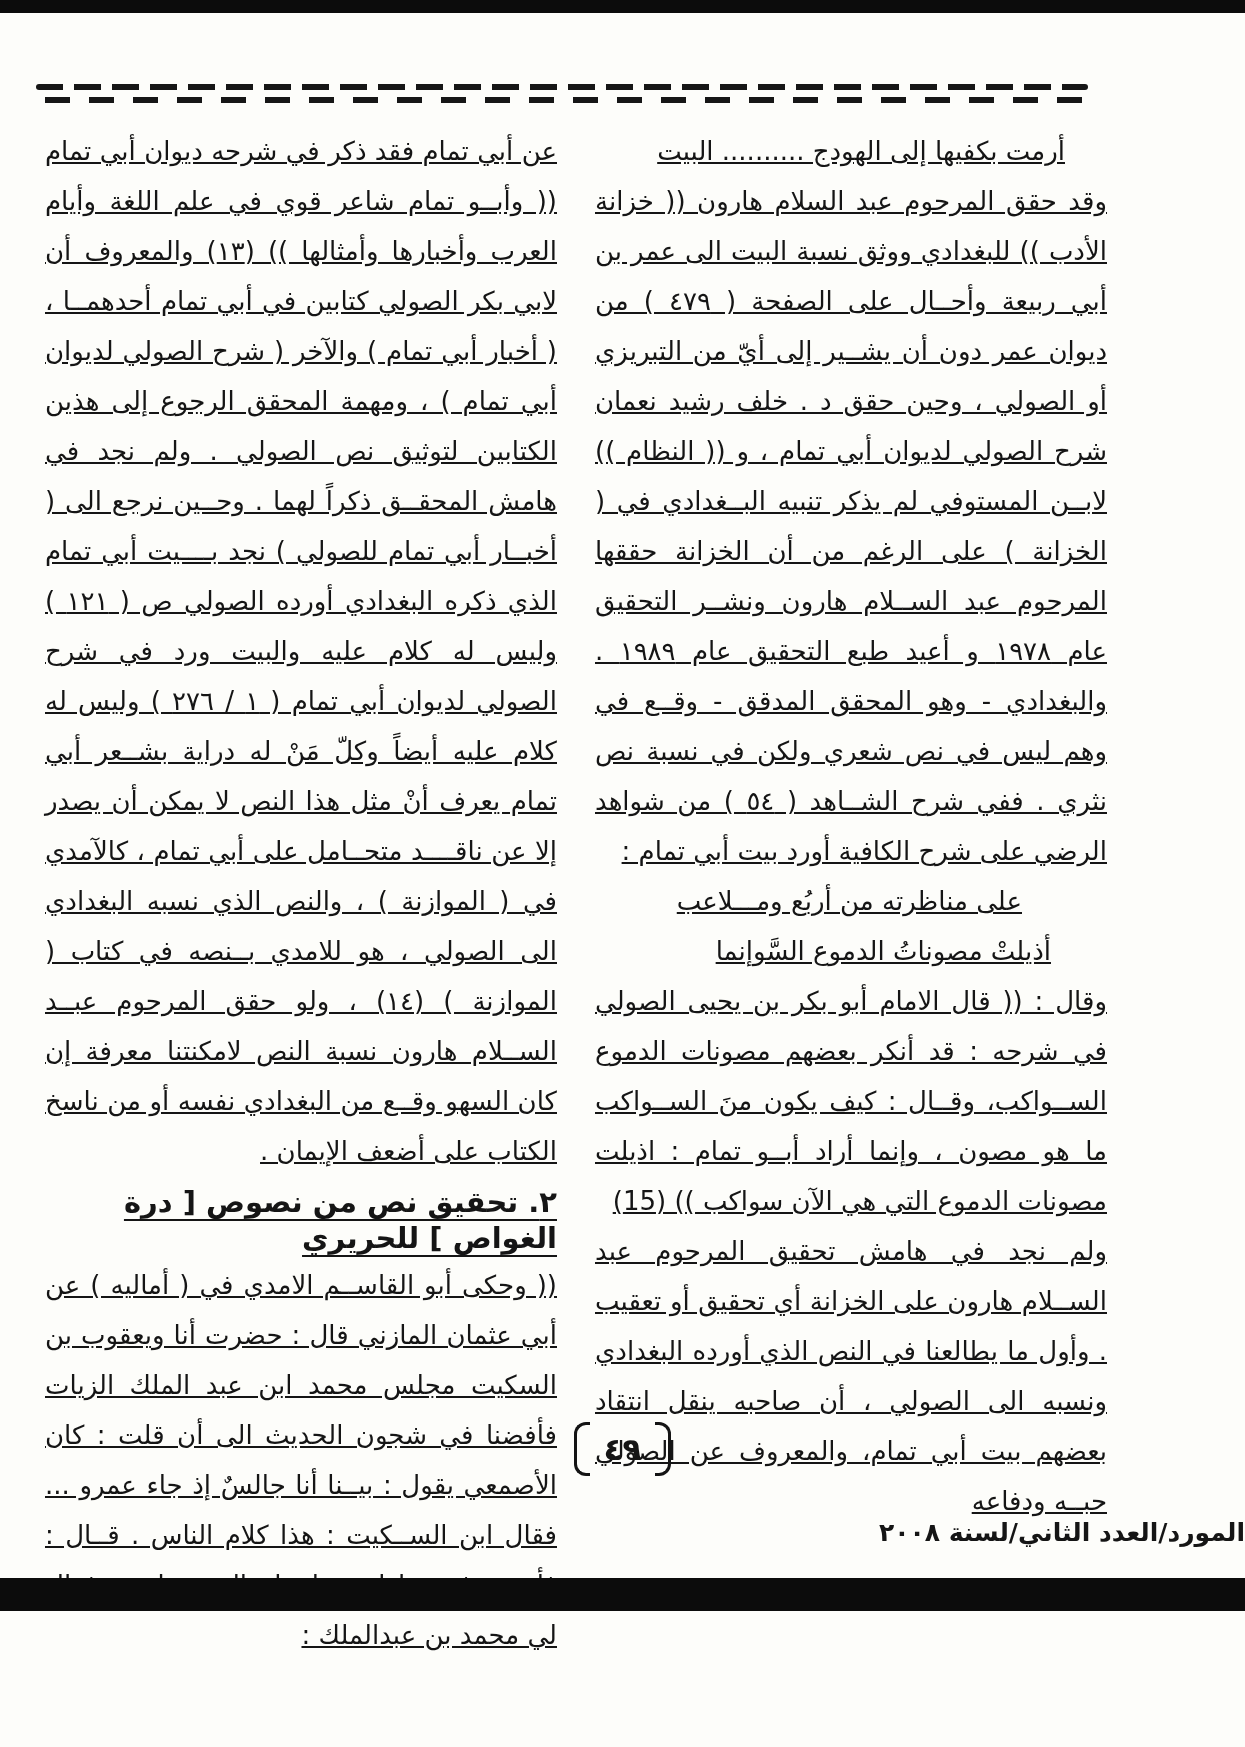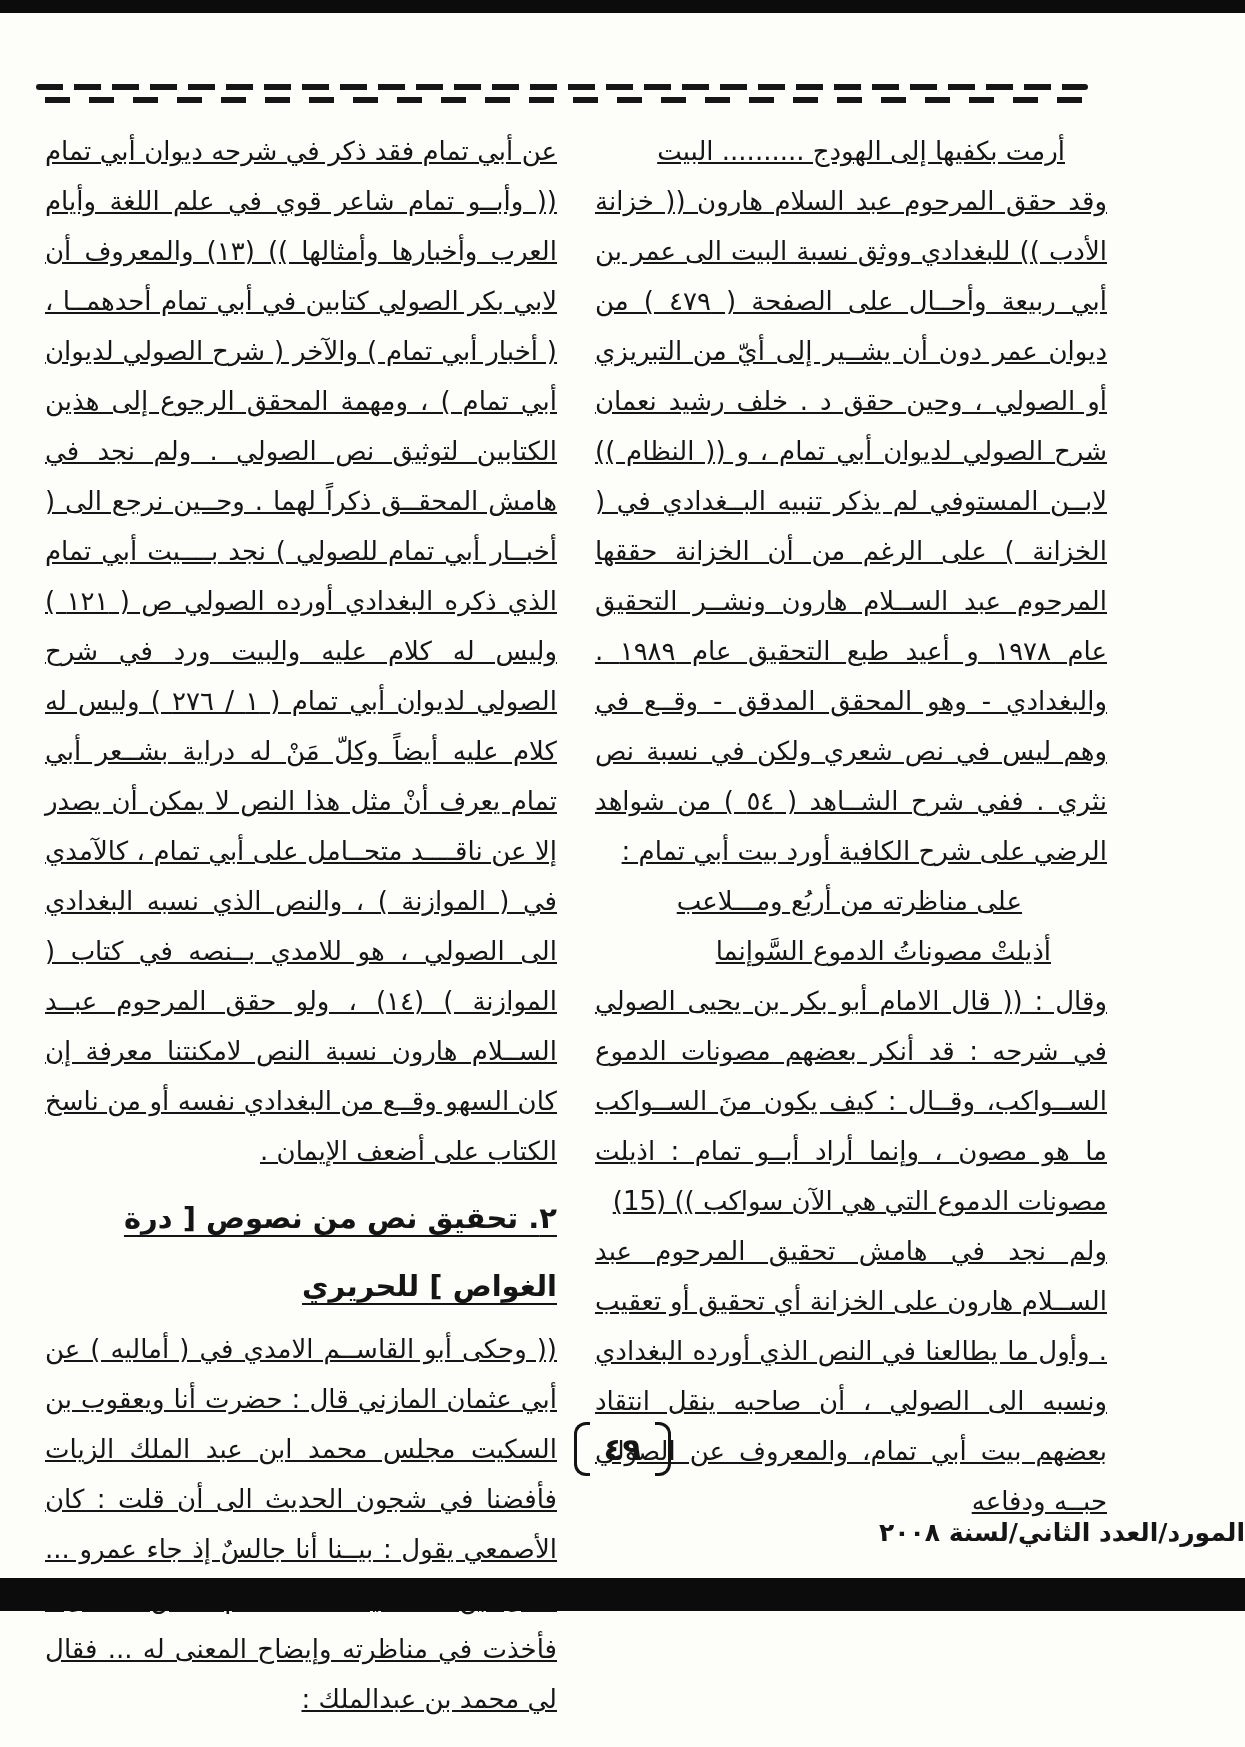--- a/index.html
+++ b/index.html
@@ -49,21 +49,21 @@
   .col p { margin:0;text-decoration:underline; }
   .verse-hodaj {
     text-align:right;
     padding-right:42px;
   }
   .verse-line-1 { text-align:right; padding-right:85px; }
   .verse-line-2 { text-align:right; padding-right:56px; }
   .section-heading {
     font-weight:bold;
     font-size:29px;
-    line-height:68px;
+    line-height:36px;
     margin:8px 0 4px 0;
     text-align:right;
     text-decoration:underline;
     text-underline-offset:7px;
     text-decoration-thickness:2px;
   }
   .indented { text-indent:34px; }
   .page-number {
     position:absolute; top:1422px; left:0; width:100%;
     display:flex; justify-content:center; align-items:center;

